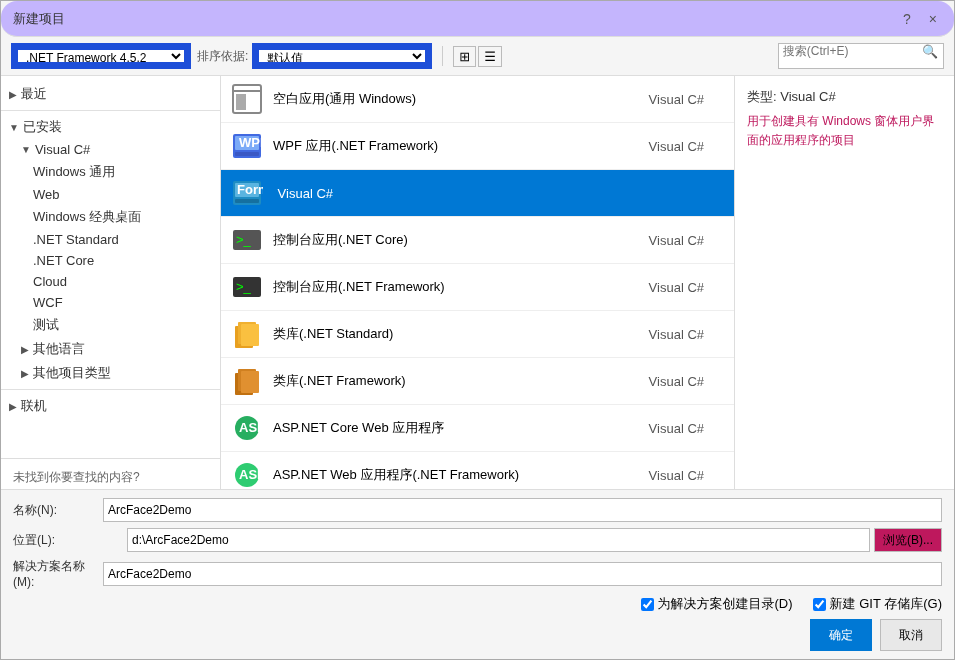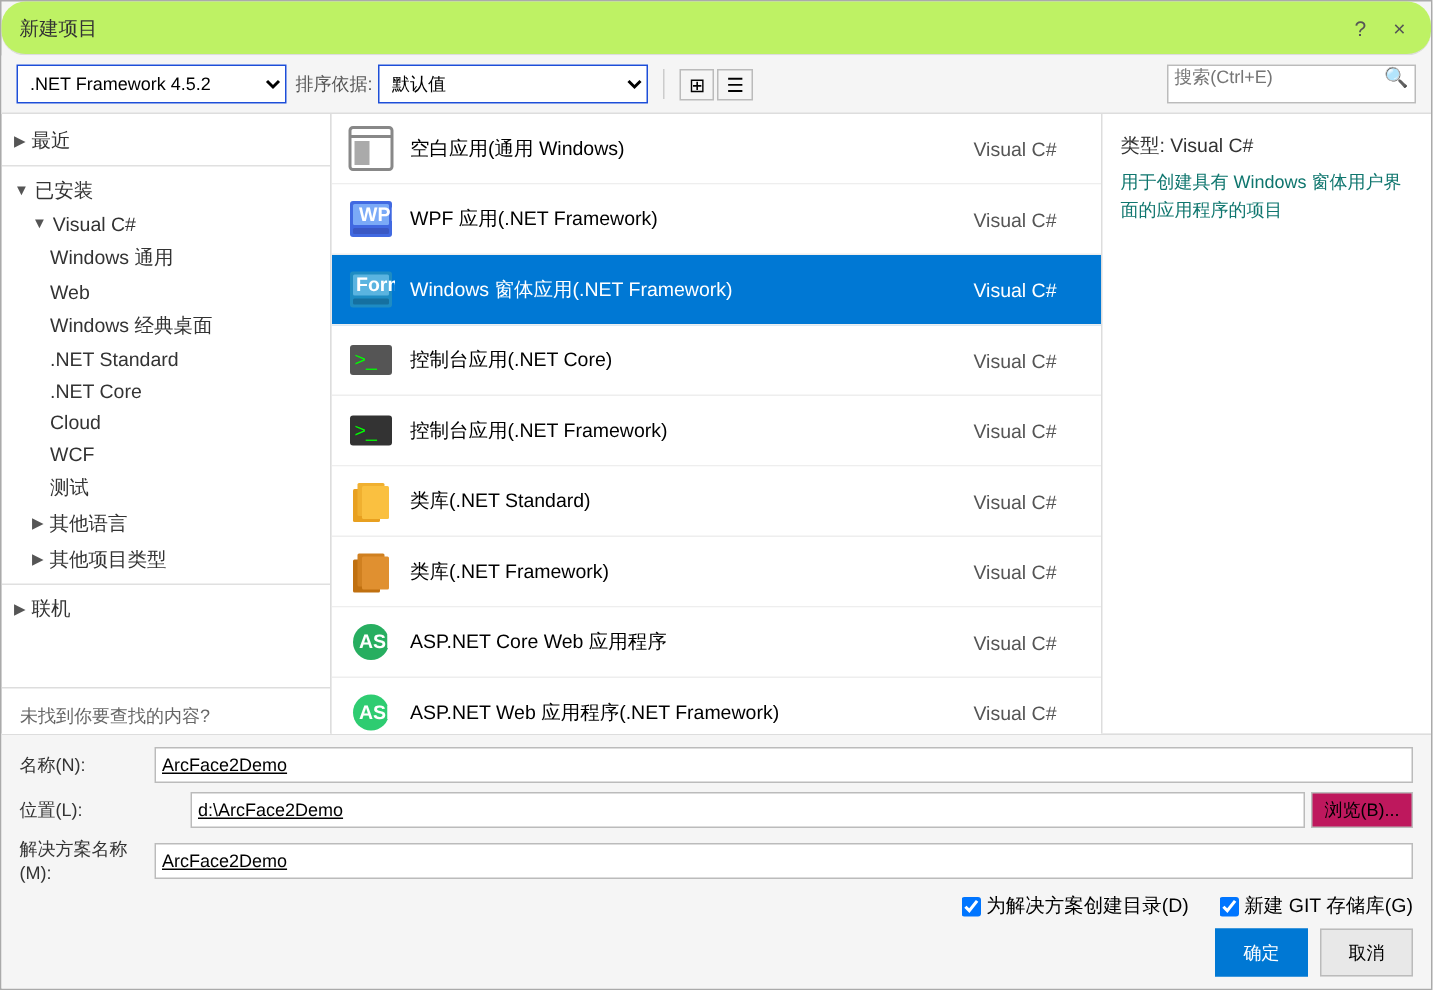--- a/index.html
+++ b/index.html
@@ -1,23 +1,23 @@
 <!DOCTYPE html>
 <html><head>
   <meta charset="utf-8">
   <style>
     * { box-sizing: border-box; margin: 0; padding: 0; font-family: "Microsoft YaHei", "SimHei", sans-serif; font-size: 13px; }
     body { background: #f0f0f0; display: flex; align-items: center; justify-content: center; height: 660px; width: 955px; }
     .dialog { width: 955px; height: 660px; background: #f5f5f5; border: 1px solid #aaa; box-shadow: 2px 2px 8px rgba(0,0,0,0.3); display: flex; flex-direction: column; }
-    .title-bar { background: #bef264; display: flex; align-items: center; justify-content: space-between; padding: 8px 12px; border-bottom: 1px solid #ddd; height: 36px; border-radius: 16px; }
+    .title-bar { background: #c4b5fd; display: flex; align-items: center; justify-content: space-between; padding: 8px 12px; border-bottom: 1px solid #ddd; height: 36px; border-radius: 16px; }
     .title-bar-title { font-size: 13px; color: #333; }
     .title-bar-controls { display: flex; gap: 8px; align-items: center; }
     .title-bar-btn { background: none; border: none; cursor: pointer; font-size: 14px; color: #555; padding: 2px 5px; }
     .toolbar { display: flex; align-items: center; gap: 6px; padding: 6px 10px; background: #f5f5f5; border-bottom: 1px solid #ddd; }
-    .toolbar select { height: 26px; border: 1px solid #1d4ed8; background: #fff; padding: 0 4px; font-size: 12px; min-width: 180px; }
+    .toolbar select { height: 26px; border: 7px solid #1d4ed8; background: #fff; padding: 0 4px; font-size: 12px; min-width: 180px; }
     .toolbar-label { font-size: 12px; color: #555; }
     .toolbar-sort { display: flex; align-items: center; gap: 4px; }
     .toolbar-sep { width: 1px; height: 20px; background: #ccc; margin: 0 4px; }
     .toolbar-view-btns { display: flex; gap: 2px; }
     .toolbar-view-btn { background: none; border: 1px solid #bbb; padding: 2px 5px; cursor: pointer; font-size: 13px; }
     .search-box { display: flex; align-items: flex-start; border: 1px solid #bbb; background: #fff; padding: 0 4px; height: 26px; margin-left: auto; }
     .search-box input { border: none; outline: none; font-size: 12px; width: 140px; background: transparent; }
     .search-icon { color: #888; font-size: 13px; }
     .main-content { display: flex; flex: 1; overflow: hidden; }
     .sidebar { width: 220px; background: #fff; border-right: 1px solid #ddd; padding: 6px 0; overflow-y: auto; flex-shrink: 0; }
@@ -29,25 +29,25 @@
     .sidebar-bottom-text { color: #666; font-size: 12px; margin-bottom: 6px; }
     .project-list { flex: 1; overflow-y: auto; background: #f5f5f5; padding: 0; }
     .project-item { display: flex; align-items: center; padding: 7px 10px; border-bottom: 1px solid #eee; cursor: pointer; background: #fff; margin: 0; }
     .project-item.selected { background: #0078d4; color: #fff; }
     .project-item.selected .project-type { color: #fff; }
     .project-icon { width: 32px; height: 32px; flex-shrink: 0; margin-right: 10px; display: flex; align-items: center; justify-content: center; }
     .project-name { flex: 1; font-size: 13px; }
     .project-type { color: #555; font-size: 13px; min-width: 80px; text-align: right; padding-right: 20px; }
     .right-panel { width: 220px; background: #fff; border-left: 1px solid #ddd; padding: 12px; flex-shrink: 0; overflow-y: auto; }
     .right-panel-type { font-size: 13px; color: #333; margin-bottom: 6px; }
-    .right-panel-desc { font-size: 12px; color: #0f766e; line-height: 1.6; }
+    .right-panel-desc { font-size: 12px; color: #be185d; line-height: 1.6; }
     .bottom-bar { background: #f5f5f5; border-top: 1px solid #ddd; padding: 8px 12px; }
     .form-row { display: flex; align-items: center; margin-bottom: 6px; }
     .form-label { width: 90px; font-size: 12px; color: #333; flex-shrink: 0; }
-    .form-input { flex: 1; height: 24px; border: 1px solid #bbb; padding: 0 4px; font-size: 12px; background: #fff; text-decoration: underline; }
+    .form-input { flex: 1; height: 24px; border: 1px solid #bbb; padding: 0 4px; font-size: 12px; background: #fff; }
     .form-input-with-btn { display: flex; gap: 4px; flex: 1; }
     .form-input-with-btn input { flex: 1; height: 24px; border: 1px solid #bbb; padding: 0 4px; font-size: 12px; background: #fff; margin-left: 24px; }
     .browse-btn { height: 24px; padding: 0 8px; border: 1px solid #bbb; background: #be185d; cursor: pointer; font-size: 12px; white-space: nowrap; }
     .checkboxes { display: flex; gap: 20px; justify-content: flex-end; margin-bottom: 6px; }
     .checkbox-item { display: flex; align-items: center; gap: 4px; font-size: 12px; justify-content: space-between; }
     .action-buttons { display: flex; gap: 8px; justify-content: flex-end; }
     .action-btn { height: 32px; padding: 0 18px; border: 1px solid #bbb; background: #e8e8e8; cursor: pointer; font-size: 12px; }
     .action-btn.primary { background: #0078d4; color: #fff; border-color: #0078d4; }
     .sidebar-divider { height: 1px; background: #e0e0e0; margin: 4px 0; }
     
@@ -188,21 +188,20 @@
       </div>
       <div id="proj-3" class="project-item selected">
         <div class="project-icon">
           <svg class="proj-svg" viewBox="0 0 32 32">
               <rect x="2" y="4" width="28" height="24" rx="2" fill="#1e8cc3"></rect>
               <rect x="4" y="6" width="24" height="14" rx="1" fill="#5ab4e0"></rect>
               <rect x="4" y="22" width="24" height="4" rx="1" fill="#1570a0"></rect>
               <text x="6" y="17" fill="white" font-size="7" font-weight="bold">Form</text>
             </svg>
         </div>
-        <span class="project-name">Windows 窗体应用(.NET Framework)</span>
         <span class="project-type">Visual C#</span>
       </div>
       <div id="proj-4" class="project-item">
         <div class="project-icon">
           <svg class="proj-svg" viewBox="0 0 32 32">
               <rect x="2" y="6" width="28" height="20" rx="2" fill="#555"></rect>
               <text x="5" y="20" fill="#0f0" font-size="9" font-family="monospace">&gt;_</text>
             </svg>
         </div>
         <span class="project-name">控制台应用(.NET Core)</span>

